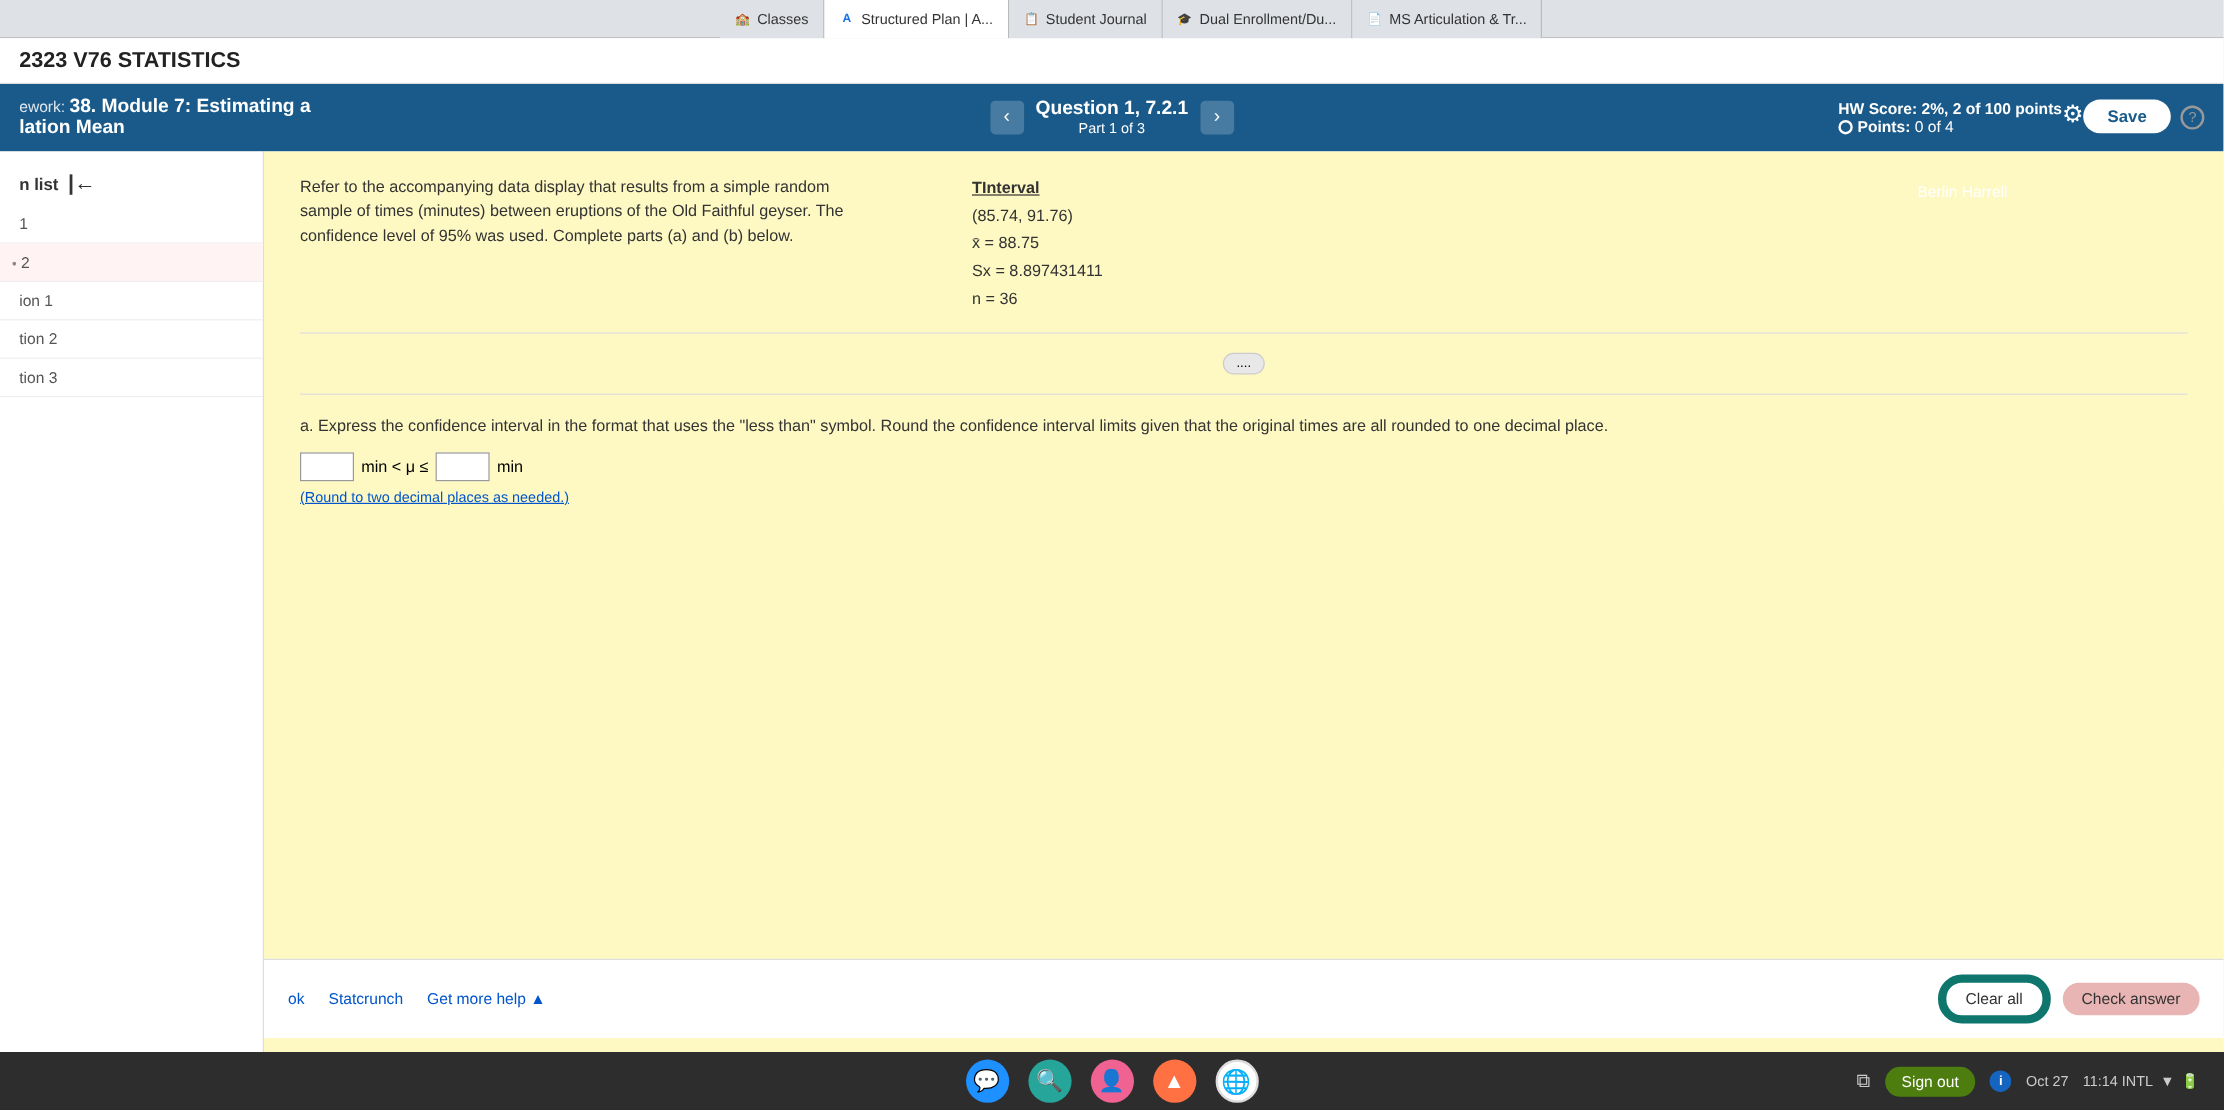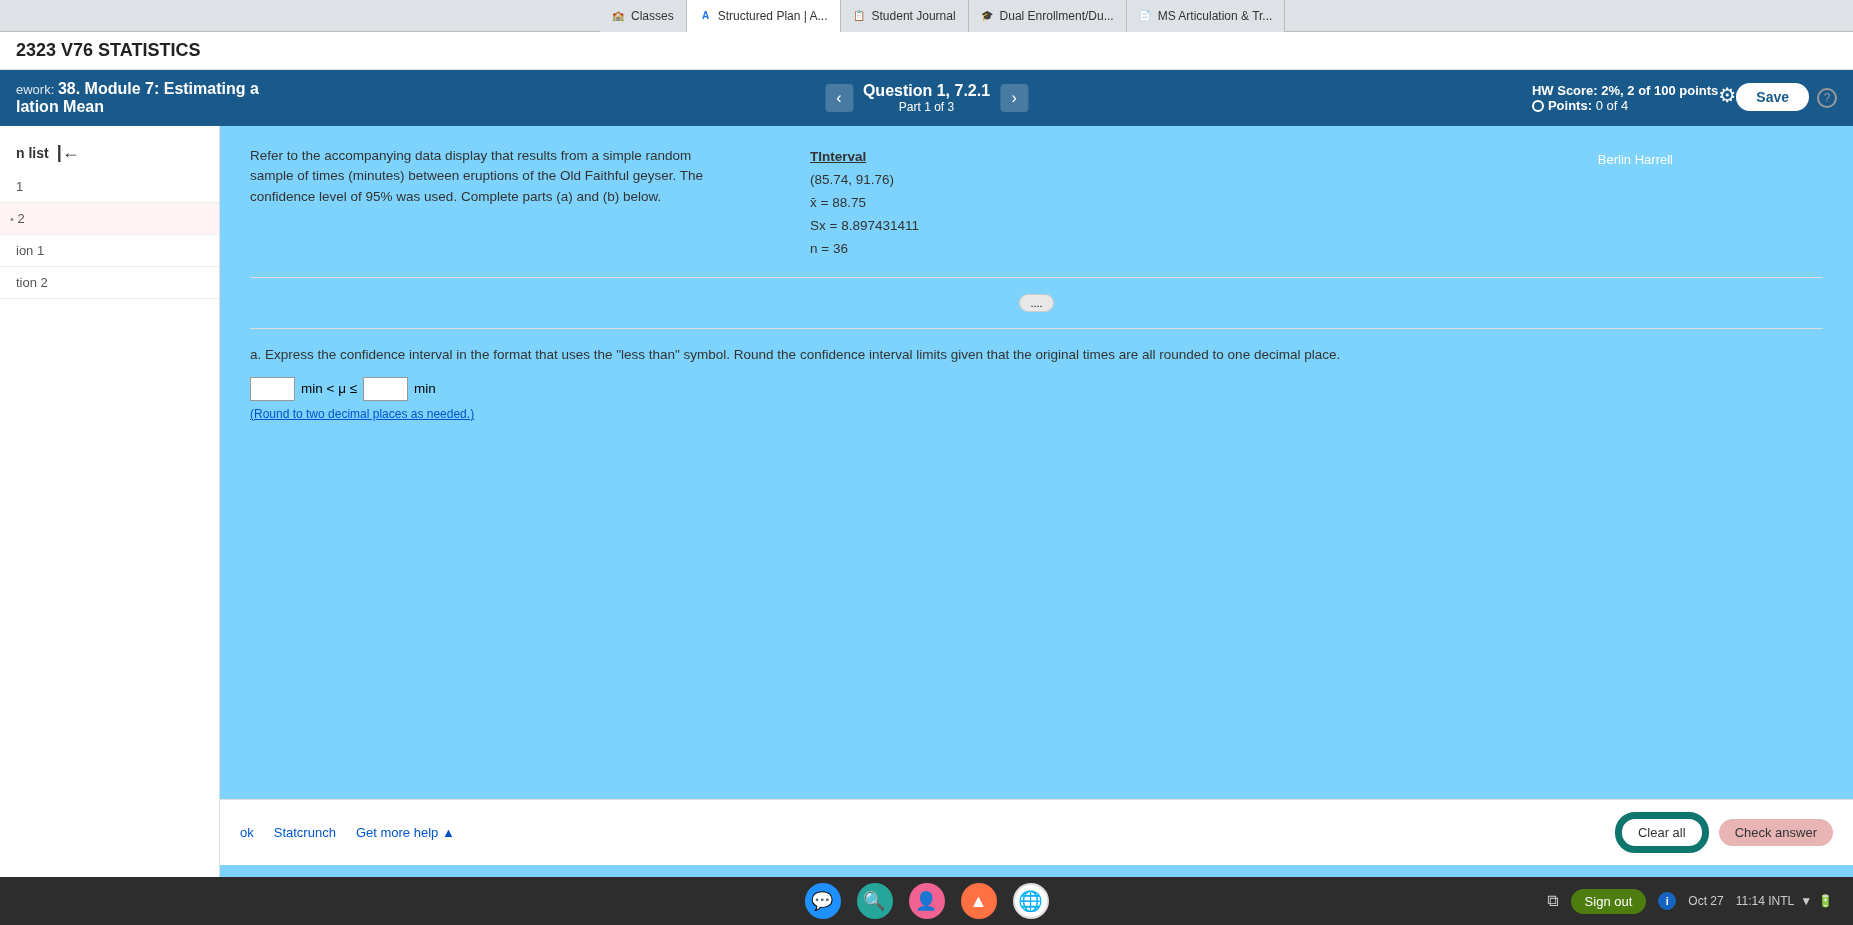--- a/index.html
+++ b/index.html
@@ -175,21 +175,21 @@
       padding: 8px 16px;
       font-size: 13px;
       color: #555;
       cursor: pointer;
       border-bottom: 1px solid #eee;
     }
 
     
     .main-content {
       flex: 1;
-      background: #7dd3fc;
+      background: #fef9c3;
       overflow-y: auto;
       padding: 0;
     }
 
     
     .question-body {
       padding: 20px 30px;
     }
     .question-text {
       font-size: 13.5px;
@@ -472,20 +472,23 @@
       </div>
       <div class="sidebar-item" style="background:#fff3f3; padding-left:10px;">
         <span style="color:#888; font-size:11px;">•</span>
         <span>2</span>
       </div>
       <div class="sidebar-item">
         <span>ion 1</span>
       </div>
       <div class="sidebar-item">
         <span>tion 2</span>
+      </div>
+      <div class="sidebar-item">
+        <span>tion 3</span>
       </div>
     </div>
 
     <div class="main-content">
       <div class="question-body">
         <div class="clearfix">
           <div class="question-text">Refer to the accompanying data display that results from a simple random sample of times (minutes) between eruptions of the Old Faithful geyser. The confidence level of 95% was used. Complete parts (a) and (b) below.</div>
           <div class="tinterval-box">
             <div class="tinterval-title">TInterval</div>
             <div>(85.74, 91.76)</div>

